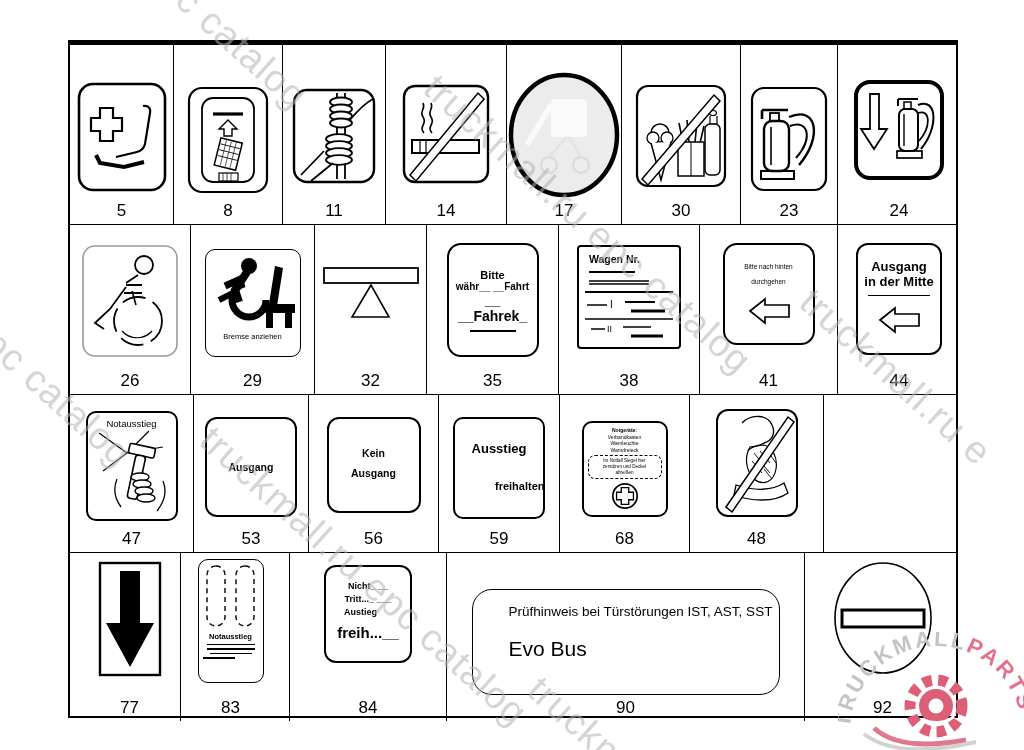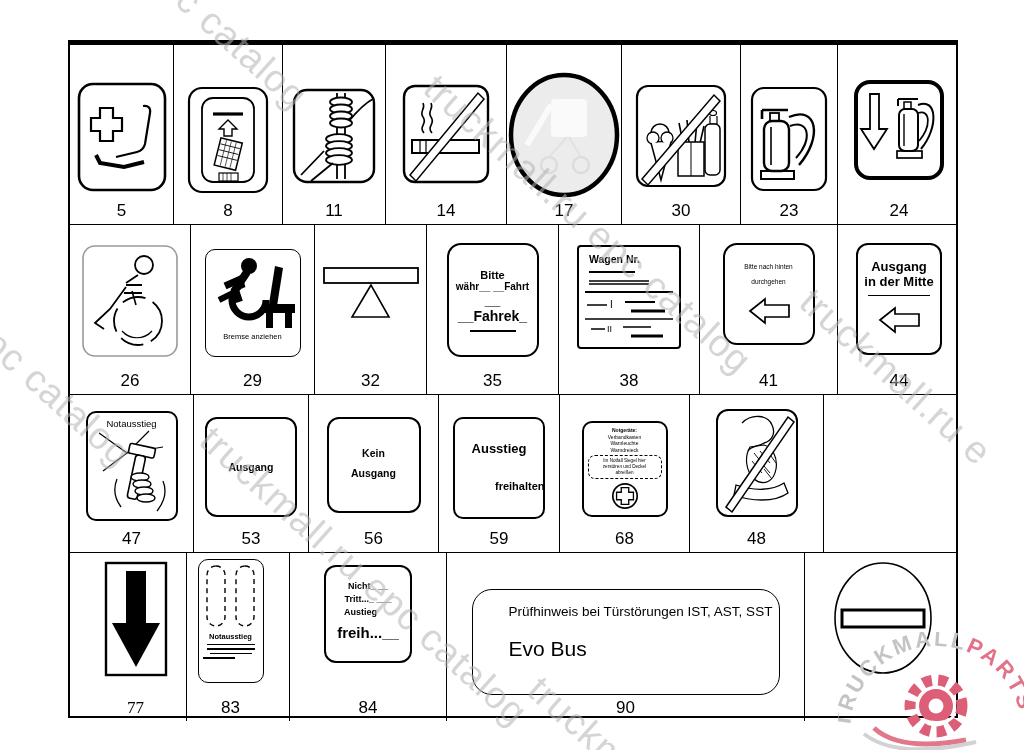--- a/index.html
+++ b/index.html
@@ -333,21 +333,21 @@
           <path d="M22 78 C40 84 58 84 70 76 L74 86 C60 96 36 94 20 88 Z" fill="none" stroke="#000" stroke-width="1.3"></path>
           <path d="M12 100 L74 10 L80 15 L18 105 Z" fill="#fff" stroke="#000" stroke-width="1.5"></path>
         </svg>
         <div class="num">48</div>
       </div>
 
     </div>
 
     <div class="row last" style="top:508px;height:168px;">
 
-      <div class="cell" style="left:15px;width:102px;font-family:Liberation Serif, serif;">
+      <div class="cell" style="left:9px;width:102px;">
         <svg class="sg" style="margin-top:8px" width="64" height="116" viewBox="0 0 64 116">
           <rect x="2" y="2" width="60" height="112" fill="none" stroke="#000" stroke-width="2.4"></rect>
           <path d="M22 10 h20 v52 h14 L32 106 L8 62 h14 Z" fill="#000"></path>
         </svg>
         <div class="num">77</div>
       </div>
 
       <div class="cell" style="left:102px;width:118px;">
         <div class="sign" style="width:66px;height:124px;margin-top:6px;border-radius:10px;border-width:1.8px;">
           <svg class="sg" style="margin:4px auto 0" width="58" height="66" viewBox="0 0 58 66">
@@ -381,20 +381,21 @@
           <div style="font-size:21px;margin:18px 0 0 36px;">Evo Bus</div>
         </div>
         <div class="num">90</div>
       </div>
 
       <div class="cell last" style="left:735px;width:155px;">
         <svg class="sg" style="margin-top:6px" width="112" height="118" viewBox="0 0 112 118">
           <ellipse cx="56" cy="59" rx="48" ry="55" fill="none" stroke="#000" stroke-width="1.6"></ellipse>
           <rect x="15" y="51" width="82" height="17" fill="#fff" stroke="#000" stroke-width="3"></rect>
         </svg>
+        <div class="num">92</div>
       </div>
     </div>
   </div>
 
   <svg style="position:absolute;left:838px;top:632px;z-index:4;" width="192" height="118" viewBox="0 0 192 118">
     <defs>
         <path id="arcp" d="M12 100 A86 86 0 0 1 184 100"></path>
       </defs>
     <path d="M36 96 q26 24 92 12" stroke="#dc5f77" stroke-width="5" fill="none" opacity=".85"></path>
     <path d="M26 102 q34 26 112 8" stroke="#d2d2d2" stroke-width="4" fill="none"></path>

